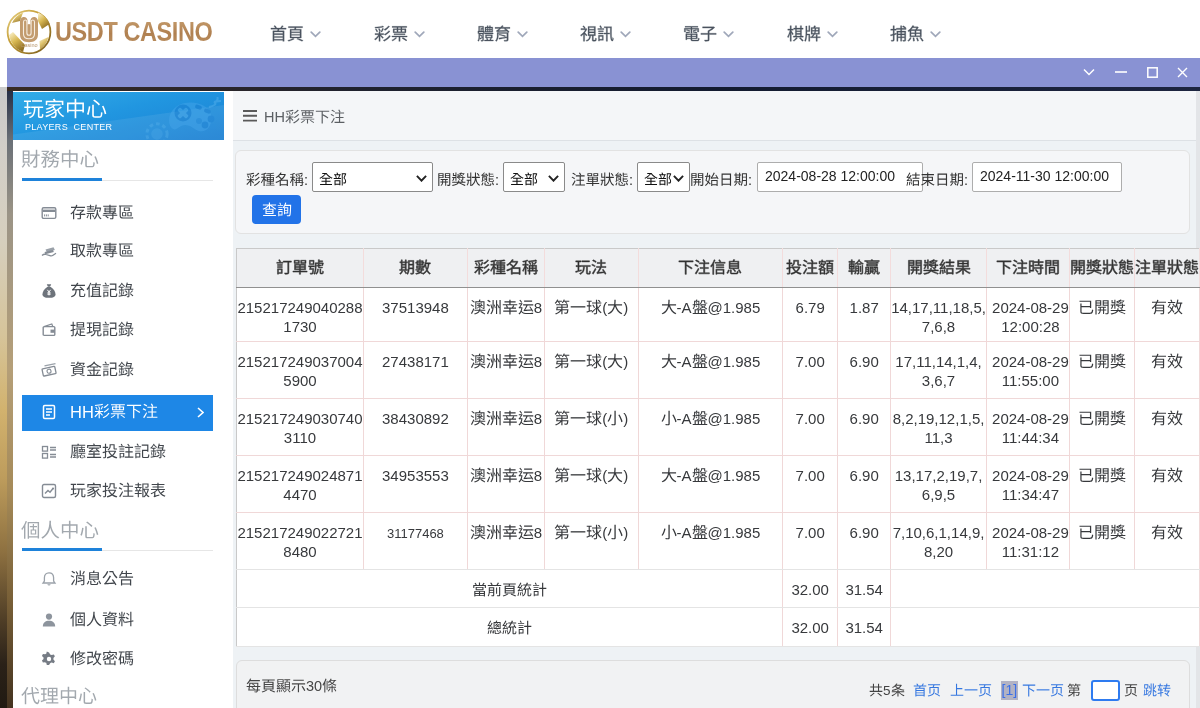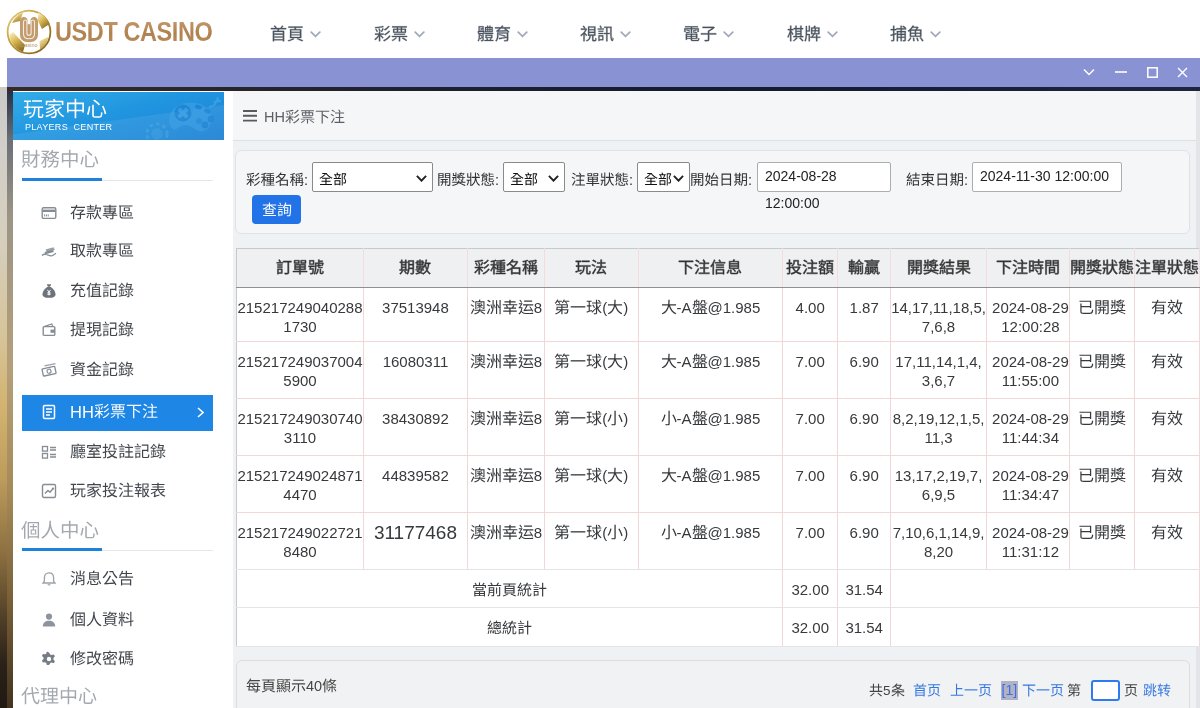--- a/index.html
+++ b/index.html
@@ -470,21 +470,21 @@
         <use href="#u5168" x="0"></use>
         <use href="#u90e8" x="1000"></use>
       </svg></span>
   </div>
 <div class="abs" style="left:690px;top:170.5px;color:#333"><svg class="z" style="width:58px;height:14.5px" viewBox="0 0 4000 1000">
       <use href="#u958b" x="0"></use>
       <use href="#u59cb" x="1000"></use>
       <use href="#u65e5" x="2000"></use>
       <use href="#u671f" x="3000"></use>
     </svg><span style="font-size:14.5px">:</span></div>
-<div class="abs" style="left:757px;top:162px;width:134px;height:30px;background:#fff;border:1px solid #adadad;border-radius:2px;font-size:14px;color:#222;line-height:27px;padding-left:7px">2024-08-28 12:00:00</div>
+<div class="abs" style="left:757px;top:162px;width:166px;height:30px;background:#fff;border:1px solid #adadad;border-radius:2px;font-size:14px;color:#222;line-height:27px;padding-left:7px">2024-08-28 12:00:00</div>
 <div class="abs" style="left:906px;top:170.5px;color:#333"><svg class="z" style="width:58px;height:14.5px" viewBox="0 0 4000 1000">
       <use href="#u7d50" x="0"></use>
       <use href="#u675f" x="1000"></use>
       <use href="#u65e5" x="2000"></use>
       <use href="#u671f" x="3000"></use>
     </svg><span style="font-size:14.5px">:</span></div>
 <div class="abs" style="left:972px;top:162px;width:150px;height:30px;background:#fff;border:1px solid #adadad;border-radius:2px;font-size:14px;color:#222;line-height:27px;padding-left:7px">2024-11-30 12:00:00</div>
 <div class="abs flex" style="left:252px;top:195px;width:49px;height:29px;background:#2273e8;border-radius:4px;color:#fff;justify-content:center">
     <svg class="z" style="width:30px;height:15px" viewBox="0 0 2000 1000">
       <use href="#u67e5" x="0"></use>
@@ -580,37 +580,37 @@
             <use href="#u4e00" x="1000"></use>
             <use href="#u7403" x="2000"></use>
           </svg><span style="font-size:15px">(</span><svg class="z" style="width:16px;height:16px" viewBox="0 0 1000 1000">
             <use href="#u5927" x="0"></use>
           </svg><span style="font-size:15px">)</span></td>
         <td class="dc"><svg class="z" style="width:16px;height:16px" viewBox="0 0 1000 1000">
             <use href="#u5927" x="0"></use>
           </svg><span style="font-size:15px">-A</span><svg class="z" style="width:16px;height:16px" viewBox="0 0 1000 1000">
             <use href="#u76e4" x="0"></use>
           </svg><span style="font-size:15px">@1.985</span></td>
-        <td class="dc"><span style="font-size:15px">4.00</span></td>
+        <td class="dc"><span style="font-size:15px">6.79</span></td>
         <td class="dc"><span style="font-size:15px">1.87</span></td>
         <td class="dc"><span style="font-size:15px">14,17,11,18,5,<br>7,6,8</span></td>
         <td class="dc" style="padding-left:5px"><span style="font-size:15px;white-space:nowrap">2024-08-29<br>12:00:28</span></td>
         <td class="dc"><svg class="z" style="width:48px;height:16px" viewBox="0 0 3000 1000">
             <use href="#u5df2" x="0"></use>
             <use href="#u958b" x="1000"></use>
             <use href="#u734e" x="2000"></use>
           </svg></td>
         <td class="dc"><svg class="z" style="width:32px;height:16px" viewBox="0 0 2000 1000">
             <use href="#u6709" x="0"></use>
             <use href="#u6548" x="1000"></use>
           </svg></td>
       </tr>
       <tr style="height:57px">
         <td class="dc"><span style="font-size:15px">215217249037004<br>5900</span></td>
-        <td class="dc"><span style="font-size:15px">16080311</span></td>
+        <td class="dc"><span style="font-size:15px">27438171</span></td>
         <td class="dc"><svg class="z" style="width:64px;height:16px" viewBox="0 0 4000 1000">
             <use href="#u6fb3" x="0"></use>
             <use href="#u6d32" x="1000"></use>
             <use href="#u5e78" x="2000"></use>
             <use href="#u8fd0" x="3000"></use>
           </svg><span style="font-size:15px">8</span></td>
         <td class="dc"><svg class="z" style="width:48px;height:16px" viewBox="0 0 3000 1000">
             <use href="#u7b2c" x="0"></use>
             <use href="#u4e00" x="1000"></use>
             <use href="#u7403" x="2000"></use>
@@ -666,21 +666,21 @@
             <use href="#u958b" x="1000"></use>
             <use href="#u734e" x="2000"></use>
           </svg></td>
         <td class="dc"><svg class="z" style="width:32px;height:16px" viewBox="0 0 2000 1000">
             <use href="#u6709" x="0"></use>
             <use href="#u6548" x="1000"></use>
           </svg></td>
       </tr>
       <tr style="height:57px">
         <td class="dc"><span style="font-size:15px">215217249024871<br>4470</span></td>
-        <td class="dc"><span style="font-size:15px">44839582</span></td>
+        <td class="dc"><span style="font-size:15px">34953553</span></td>
         <td class="dc"><svg class="z" style="width:64px;height:16px" viewBox="0 0 4000 1000">
             <use href="#u6fb3" x="0"></use>
             <use href="#u6d32" x="1000"></use>
             <use href="#u5e78" x="2000"></use>
             <use href="#u8fd0" x="3000"></use>
           </svg><span style="font-size:15px">8</span></td>
         <td class="dc"><svg class="z" style="width:48px;height:16px" viewBox="0 0 3000 1000">
             <use href="#u7b2c" x="0"></use>
             <use href="#u4e00" x="1000"></use>
             <use href="#u7403" x="2000"></use>
@@ -701,21 +701,21 @@
             <use href="#u958b" x="1000"></use>
             <use href="#u734e" x="2000"></use>
           </svg></td>
         <td class="dc"><svg class="z" style="width:32px;height:16px" viewBox="0 0 2000 1000">
             <use href="#u6709" x="0"></use>
             <use href="#u6548" x="1000"></use>
           </svg></td>
       </tr>
       <tr class="r5" style="height:57px">
         <td class="dc"><span style="font-size:15px">215217249022721<br>8480</span></td>
-        <td class="dc"><span style="font-size:19px">31177468</span></td>
+        <td class="dc"><span style="font-size:13px">31177468</span></td>
         <td class="dc"><svg class="z" style="width:64px;height:16px" viewBox="0 0 4000 1000">
             <use href="#u6fb3" x="0"></use>
             <use href="#u6d32" x="1000"></use>
             <use href="#u5e78" x="2000"></use>
             <use href="#u8fd0" x="3000"></use>
           </svg><span style="font-size:15px">8</span></td>
         <td class="dc"><svg class="z" style="width:48px;height:16px" viewBox="0 0 3000 1000">
             <use href="#u7b2c" x="0"></use>
             <use href="#u4e00" x="1000"></use>
             <use href="#u7403" x="2000"></use>
@@ -764,21 +764,21 @@
         <td class="dc sc" colspan="4"></td>
       </tr>
     </tbody>
   </table>
 <div class="abs" style="left:236px;top:660px;width:954px;height:54px;background:#f1f2f3;border:1px solid #ddd;border-radius:6px"></div>
 <div class="abs" style="left:246px;top:677px;color:#454545"><svg class="z" style="width:60px;height:15px" viewBox="0 0 4000 1000">
       <use href="#u6bcf" x="0"></use>
       <use href="#u9801" x="1000"></use>
       <use href="#u986f" x="2000"></use>
       <use href="#u793a" x="3000"></use>
-    </svg><span style="font-size:14.5px">40</span><svg class="z" style="width:15px;height:15px" viewBox="0 0 1000 1000">
+    </svg><span style="font-size:14.5px">30</span><svg class="z" style="width:15px;height:15px" viewBox="0 0 1000 1000">
       <use href="#u689d" x="0"></use>
     </svg></div>
 <div class="abs flex" style="left:869px;top:672px;height:36px;color:#434343">
     <svg class="z" style="width:14px;height:14px" viewBox="0 0 1000 1000">
       <use href="#u5171" x="0"></use>
     </svg>
     <span style="font-size:13.5px">5</span>
     <svg class="z" style="width:14px;height:14px" viewBox="0 0 1000 1000">
       <use href="#u6761" x="0"></use>
     </svg>

